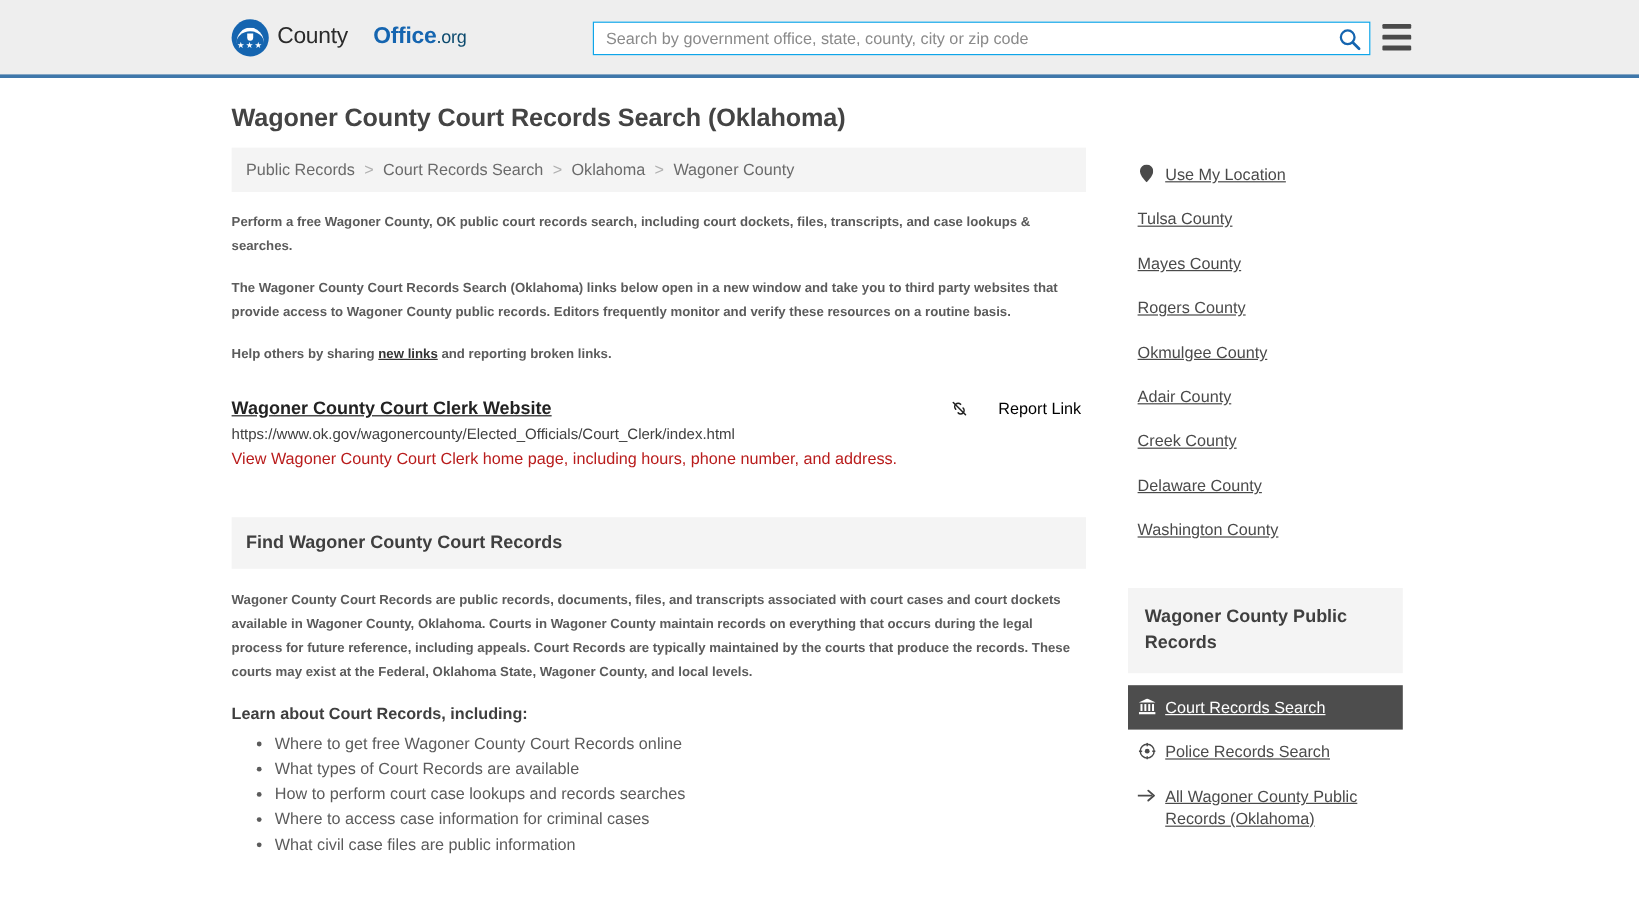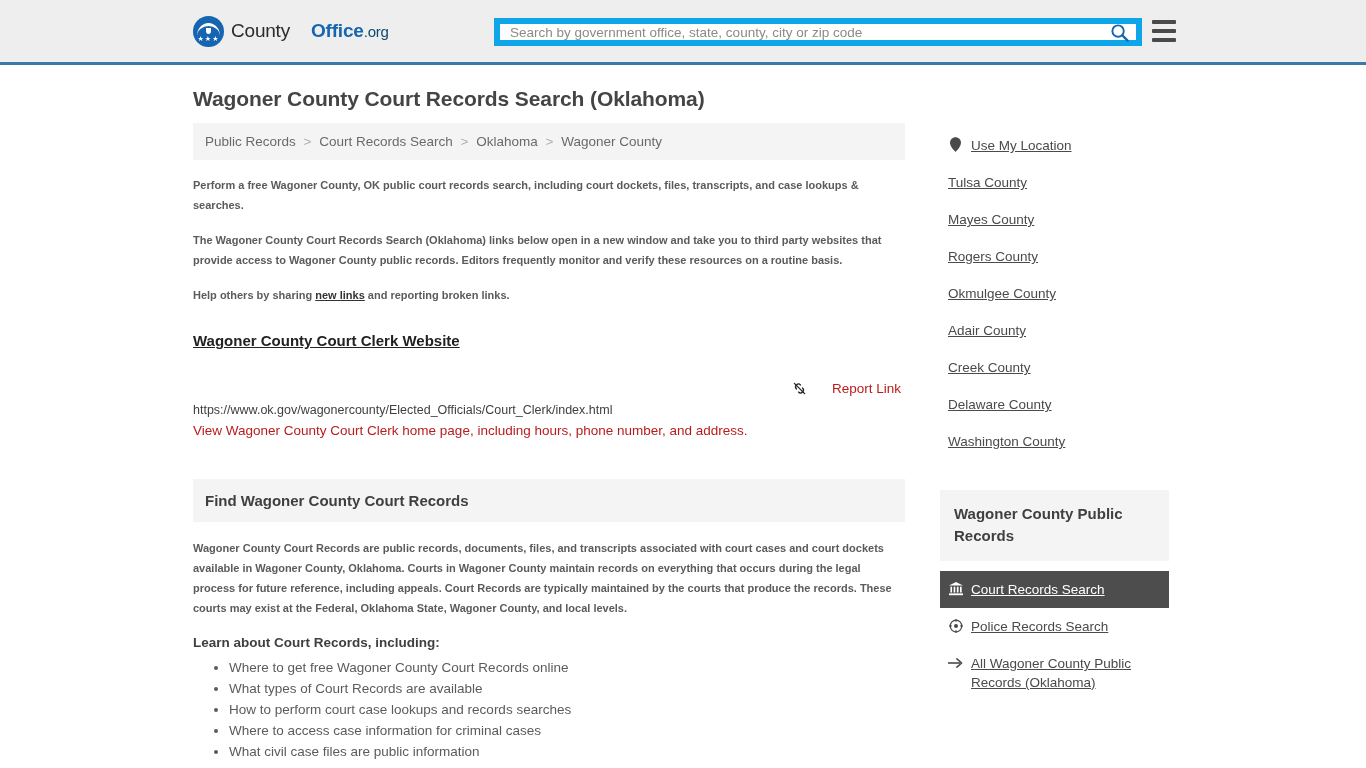--- a/index.html
+++ b/index.html
@@ -80,21 +80,21 @@
   .logo-text .b { color: #1565b0; font-weight: bold; margin-left: 21px; }
   .logo-text .org { font-size: 15px; color: #0c4a6e; }
 
   .search-wrap {
     position: absolute;
     left: 494px;
     top: 18px;
     width: 648px;
     height: 28px;
     background: #ffffff;
-    border: 6px solid #0ea5e9;
+    border: 1px solid #0ea5e9;
     display: flex;
     align-items: center;
     box-sizing: border-box;
   }
   .search-input {
     flex: 1;
     border: none;
     outline: none;
     font-family: "Liberation Sans", sans-serif;
     font-size: 13.5px;
@@ -199,25 +199,24 @@
     font-weight: bold;
     color: #222222;
     text-decoration: underline;
     cursor: pointer;
   }
   .report-link {
     display: flex;
     align-items: center;
     gap: 24px;
     font-size: 13.5px;
-    color: #b91c1c;
+    color: #000000;
     cursor: pointer;
     white-space: nowrap;
     padding-right: 4px;
-    margin-top: 48px;
   }
   .result-url {
     margin-top: 6px;
     font-size: 12.5px;
     color: #404040;
     word-break: break-all;
   }
   .result-desc {
     margin-top: 4px;
     font-size: 13.5px;

